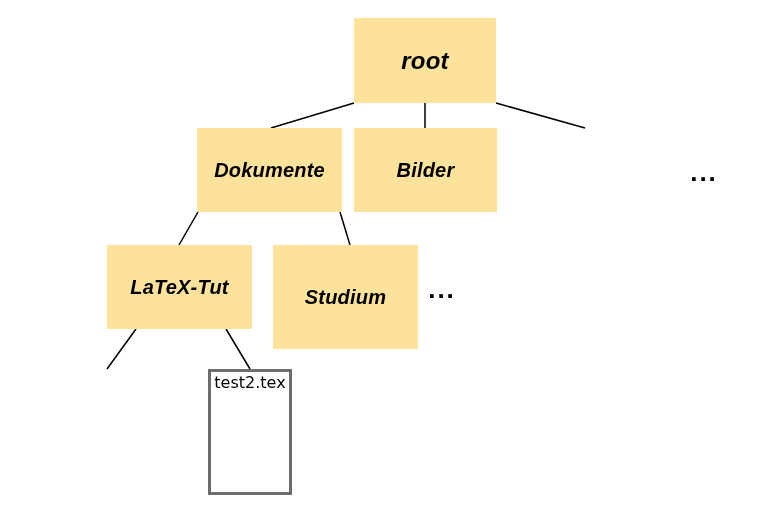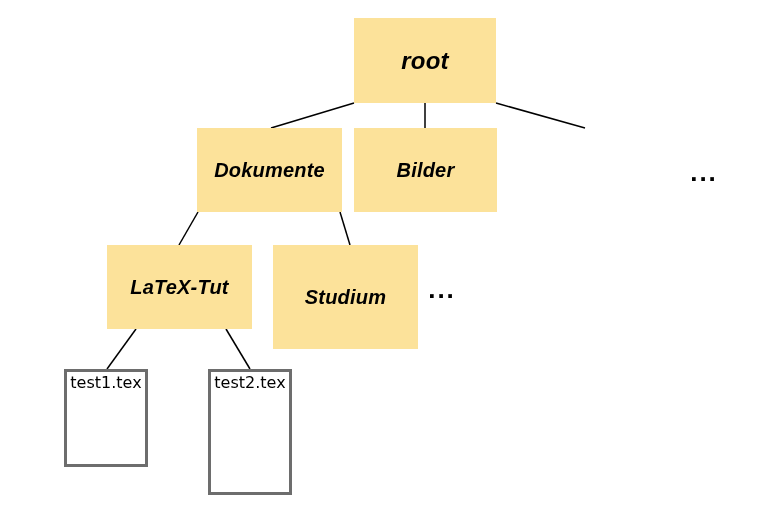--- a/index.html
+++ b/index.html
@@ -118,21 +118,18 @@
   </div>
 
   <div class="node folder pos-studium">
     <span>Studium</span>
   </div>
 
   <div class="ellipsis pos-more3">
     <span>...</span>
   </div>
 
-  <div class="file pos-test1">
-    <span class="file-label">test1.tex</span>
-  </div>
 
   <div class="file pos-test2">
     <span class="file-label">test2.tex</span>
   </div>
 
 </div>
 
 </body></html>

